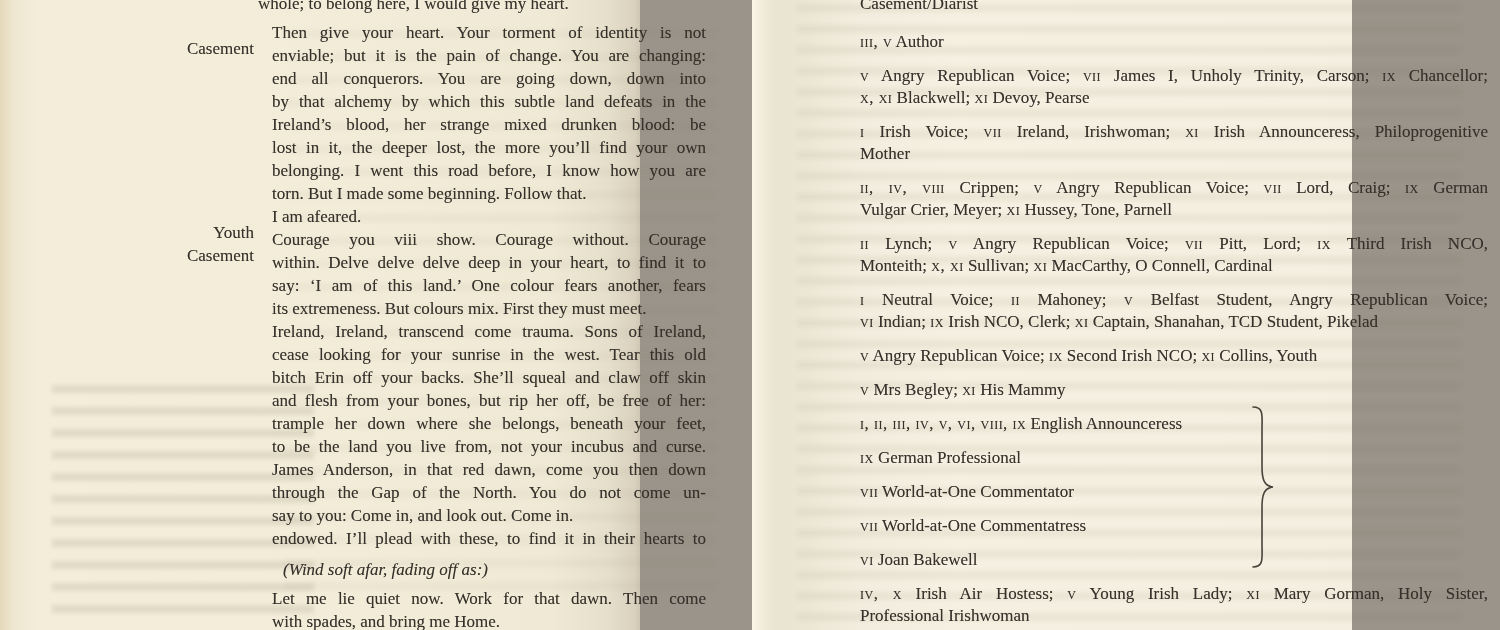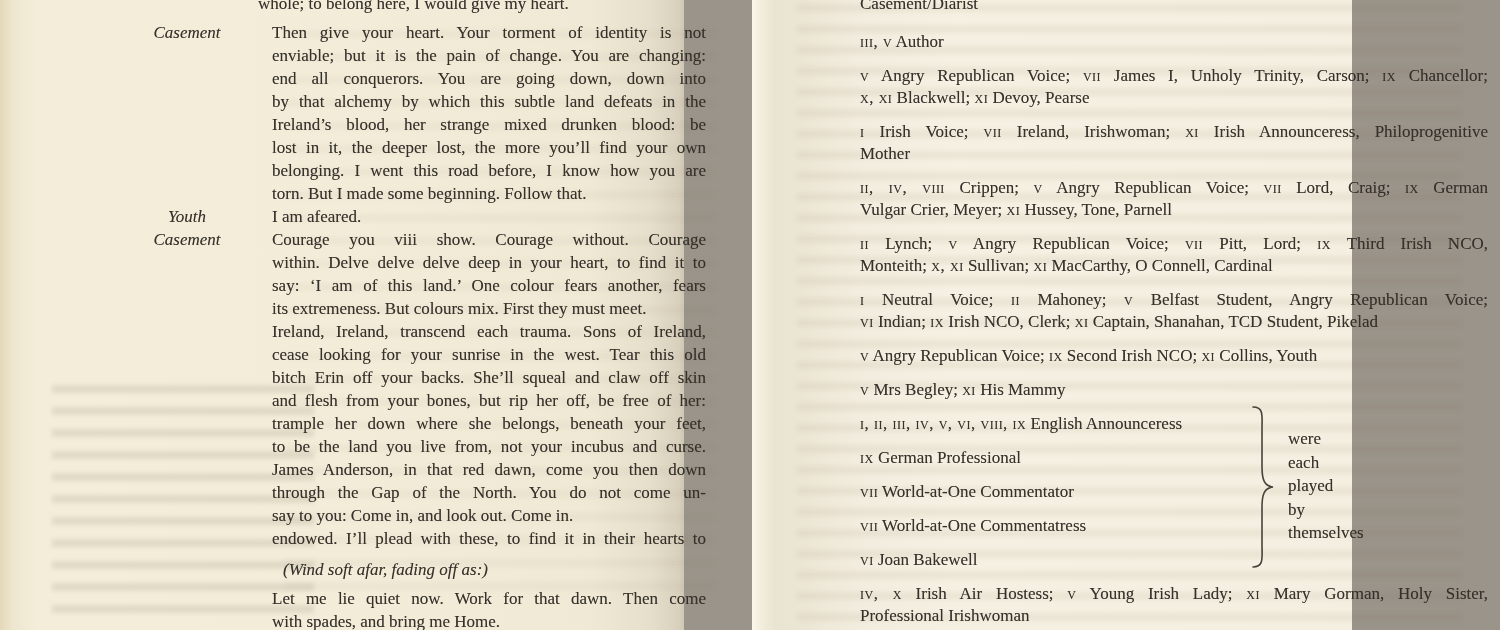--- a/index.html
+++ b/index.html
@@ -9,21 +9,20 @@
     font-family:"Liberation Serif","DejaVu Serif",serif;
     color:var(--ink,#35302a);
     text-shadow:0 0 .6px rgba(53,48,42,.35);
   }
   .page{position:absolute;top:0;height:630px;}
   .page-left{
     left:0;width:640px;
     background:linear-gradient(90deg,
       #e5d8ba 0px,#eee6cf 13px,#f3edda 36px,#f2ecd9 52%,
       #efe9d5 86%,#e6dfcb 95%,#d9d1be 99.2%,#cfc6b3 100%);
-    padding-left:44px;
   }
   .page-right{
     left:752px;width:600px;
     background:linear-gradient(90deg,
       #fbf7e9 0px,#f3eedd 8px,#e9e3d1 24px,#ece7d5 55px,
       #f2edde 110px,#f5f0e1 200px,#f4efe0 100%);
   }
   .ghost{position:absolute;pointer-events:none;}
   .ghost-left-margin{
     left:52px;top:385px;width:262px;height:242px;
@@ -46,22 +45,22 @@
   .tb{position:absolute;top:0;font-size:17px;}
   .tb-left{left:272px;width:434px;line-height:23px;}
   .tb-right{left:108px;width:628px;line-height:22px;}
   .line{min-height:1em;}
   .justify{text-align:justify;text-align-last:justify;text-justify:inter-word;}
   .partial-left{height:22px;margin:-8px 0 7px -14px;overflow:visible;}
   .partial-right{height:22px;margin:-7px 0 16px 0;}
   .l-entry{position:relative;}
   .l-entry.plain{margin-top:6px;}
   .speaker{
-    position:absolute;left:-152px;top:0;width:134px;
-    text-align:center;font-style:italic;
+    position:absolute;left:-152px;top:16px;width:134px;
+    text-align:right;
   }
   .stage{font-style:italic;margin:8px 0 6px 11px;}
   .r-entry{margin-bottom:12px;}
   .rn{font-variant:small-caps;letter-spacing:.5px;}
   .brace-group{position:relative;}
   .brace{position:absolute;left:392px;top:-8px;}
   .brace-note{position:absolute;left:428px;top:14px;line-height:23.5px;}
 </style>
 </head>
 <body>
@@ -88,21 +87,21 @@
           <div class="l-entry">
             <span class="speaker">Youth</span>
             <div class="line">I am afeared.</div>
           </div>
           <div class="l-entry">
             <span class="speaker">Casement</span>
             <div class="line justify">Courage you viii show. Courage without. Courage</div>
             <div class="line justify">within. Delve delve delve deep in your heart, to find it to</div>
             <div class="line justify">say: ‘I am of this land.’ One colour fears another, fears</div>
             <div class="line">its extremeness. But colours mix. First they must meet.</div>
-            <div class="line justify">Ireland, Ireland, transcend each trauma. Sons of Ireland,</div>
+            <div class="line justify">Ireland, Ireland, transcend come trauma. Sons of Ireland,</div>
             <div class="line justify">cease looking for your sunrise in the west. Tear this old</div>
             <div class="line justify">bitch Erin off your backs. She’ll squeal and claw off skin</div>
             <div class="line justify">and flesh from your bones, but rip her off, be free of her:</div>
             <div class="line justify">trample her down where she belongs, beneath your feet,</div>
             <div class="line justify">to be the land you live from, not your incubus and curse.</div>
             <div class="line justify">James Anderson, in that red dawn, come you then down</div>
             <div class="line justify">through the Gap of the North. You do not come un-</div>
             <div class="line">say to you: Come in, and look out. Come in.</div>
             <div class="line justify">endowed. I’ll plead with these, to find it in their hearts to</div>
           </div>
@@ -164,27 +163,20 @@
             <div class="r-entry">
               <div class="line"><span class="rn">vii</span><span> World-at-One Commentatress</span></div>
             </div>
             <div class="r-entry">
               <div class="line"><span class="rn">vi</span><span> Joan Bakewell</span></div>
             </div>
           </div>
         <svg class="brace" width="22" height="164" viewBox="0 0 22 164" aria-hidden="true">
           <path d="M1 2 C12 2 10 11 10 24 L10 62 C10 74 12 81 21 82 C12 83 10 90 10 102 L10 140 C10 153 12 162 1 162" fill="none" stroke="#49423a" stroke-width="1.6" stroke-linecap="round"></path>
         </svg>
-        <div class="brace-note" id="brace-note">
-            <div class="note-line">were</div>
-            <div class="note-line">each</div>
-            <div class="note-line">played</div>
-            <div class="note-line">by</div>
-            <div class="note-line">themselves</div>
-          </div>
       </div>
       <div id="right-entries-bottom">
           <div class="r-entry">
             <div class="line justify"><span class="rn">iv, x</span><span> Irish Air Hostess; </span><span class="rn">v</span><span> Young Irish Lady; </span><span class="rn">xi</span><span> Mary Gorman, Holy Sister,</span></div>
             <div class="line"><span>Professional Irishwoman</span></div>
           </div>
         </div>
     </div>
   </div>
 

